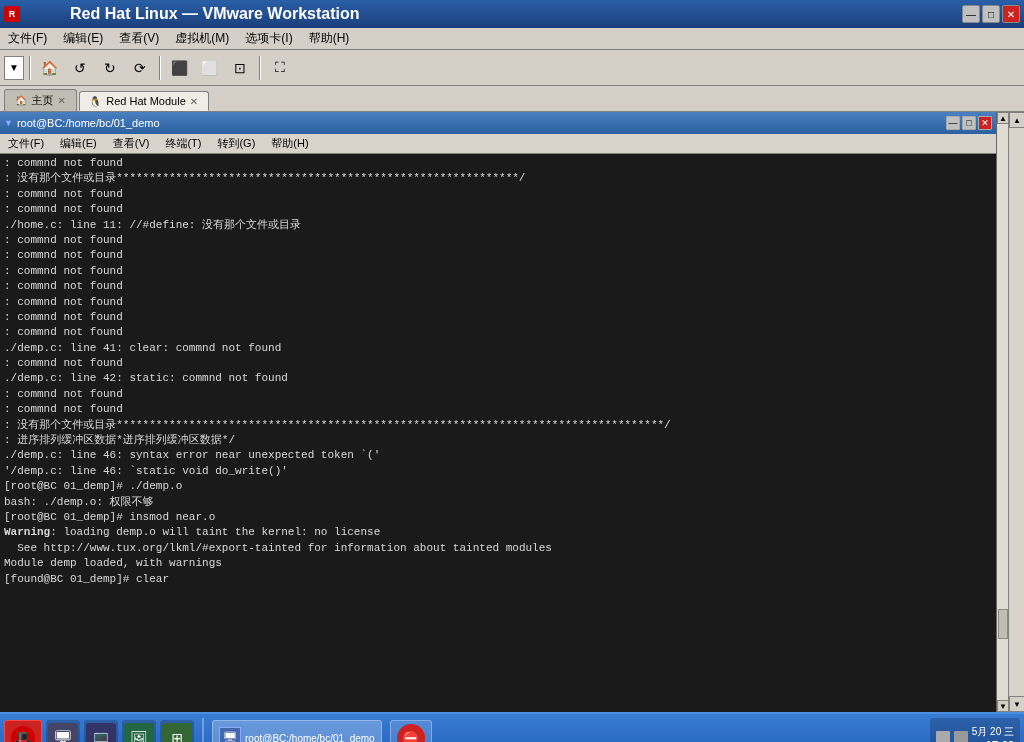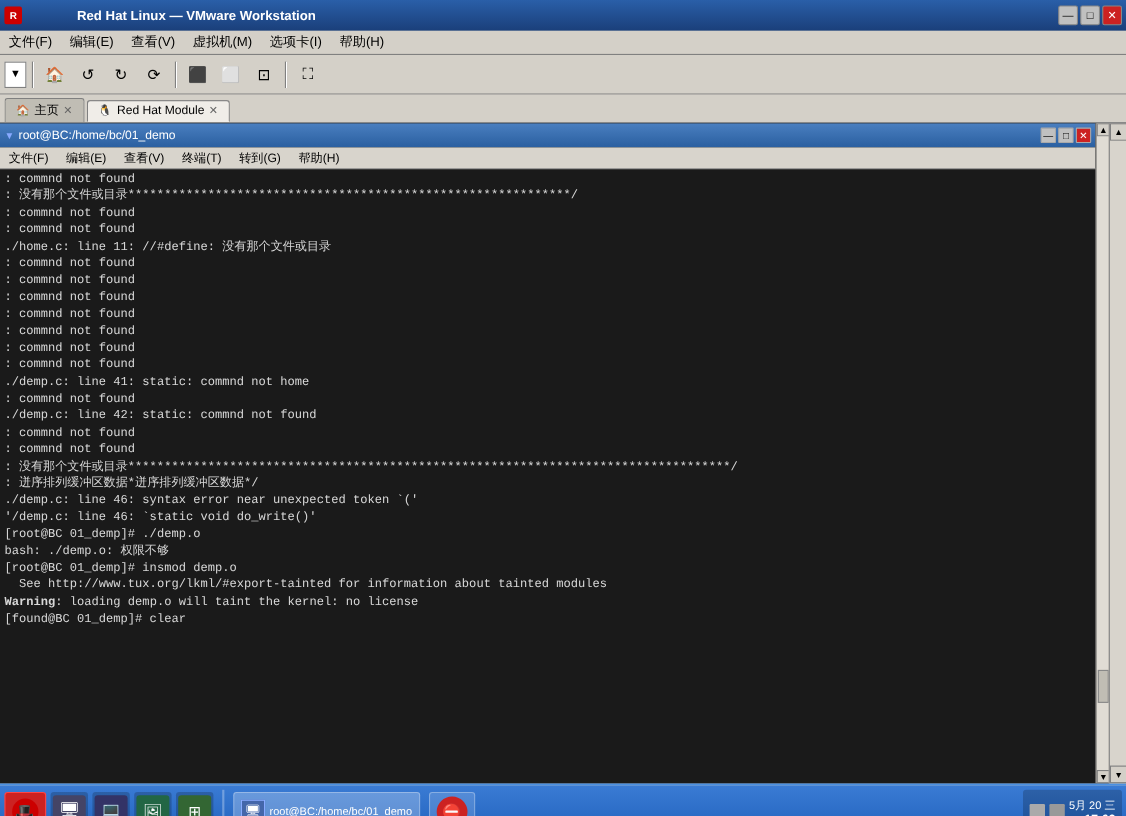--- a/index.html
+++ b/index.html
@@ -14,21 +14,21 @@
       align-items: center;
       padding: 0 4px;
       user-select: none;
     }
     #titlebar .title-icon {
       width: 16px; height: 16px; margin-right: 6px;
       background: #cc0000; border-radius: 2px;
       display: flex; align-items: center; justify-content: center;
       font-size: 10px; color: white; font-weight: bold;
     }
-    #titlebar .title-text { flex: 1; font-size: 12px; font-weight: bold; padding-left: 44px; }
+    #titlebar .title-text { flex: 1; font-size: 16px; font-weight: bold; padding-left: 44px; }
     #titlebar .win-controls { display: flex; gap: 2px; }
     #titlebar .win-btn {
       width: 18px; height: 18px; border: 1px solid #888;
       display: flex; align-items: center; justify-content: center;
       font-size: 10px; cursor: pointer; border-radius: 2px;
       background: #c0c0c0; color: #000;
     }
 
     
     #menubar {
@@ -293,34 +293,35 @@
         <div class="line">: commnd not found</div>
         <div class="line">: commnd not found</div>
         <div class="line">./home.c: line 11: //#define: 没有那个文件或目录</div>
         <div class="line">: commnd not found</div>
         <div class="line">: commnd not found</div>
         <div class="line">: commnd not found</div>
         <div class="line">: commnd not found</div>
         <div class="line">: commnd not found</div>
         <div class="line">: commnd not found</div>
         <div class="line">: commnd not found</div>
-        <div class="line">./demp.c: line 41: static: commnd not home</div>
+        <div class="line">./demp.c: line 41: clear: commnd not found</div>
         <div class="line">: commnd not found</div>
         <div class="line">./demp.c: line 42: static: commnd not found</div>
         <div class="line">: commnd not found</div>
         <div class="line">: commnd not found</div>
         <div class="line">: 没有那个文件或目录***********************************************************************************/</div>
         <div class="line">: 迸序排列缓冲区数据*迸序排列缓冲区数据*/</div>
         <div class="line">./demp.c: line 46: syntax error near unexpected token `('</div>
         <div class="line">'/demp.c: line 46: `static void do_write()'</div>
         <div class="line">[root@BC 01_demp]# ./demp.o</div>
         <div class="line">bash: ./demp.o: 权限不够</div>
-        <div class="line">[root@BC 01_demp]# insmod demp.o</div>
+        <div class="line">[root@BC 01_demp]# insmod near.o</div>
+        <div class="line"><strong>Warning</strong>: loading demp.o will taint the kernel: no license</div>
         <div class="line">&nbsp;&nbsp;See http://www.tux.org/lkml/#export-tainted for information about tainted modules</div>
-        <div class="line"><strong>Warning</strong>: loading demp.o will taint the kernel: no license</div>
+        <div class="line">Module demp loaded, with warnings</div>
         <div class="line">[found@BC 01_demp]# clear</div>
       </div>
     </div>
 
     <div style="width:12px;background:#c8c4bc;border-left:1px solid #666;display:flex;flex-direction:column;">
       <div style="width:12px;height:12px;background:#d4d0c8;border:1px solid #808080;display:flex;align-items:center;justify-content:center;font-size:8px;cursor:pointer;">▲</div>
       <div style="flex:1;background:#e0dcd4;position:relative;">
         <div style="width:10px;height:30px;background:#c0bdb4;border:1px solid #888;margin:1px;position:absolute;bottom:60px;"></div>
       </div>
       <div style="width:12px;height:12px;background:#d4d0c8;border:1px solid #808080;display:flex;align-items:center;justify-content:center;font-size:8px;cursor:pointer;">▼</div>

